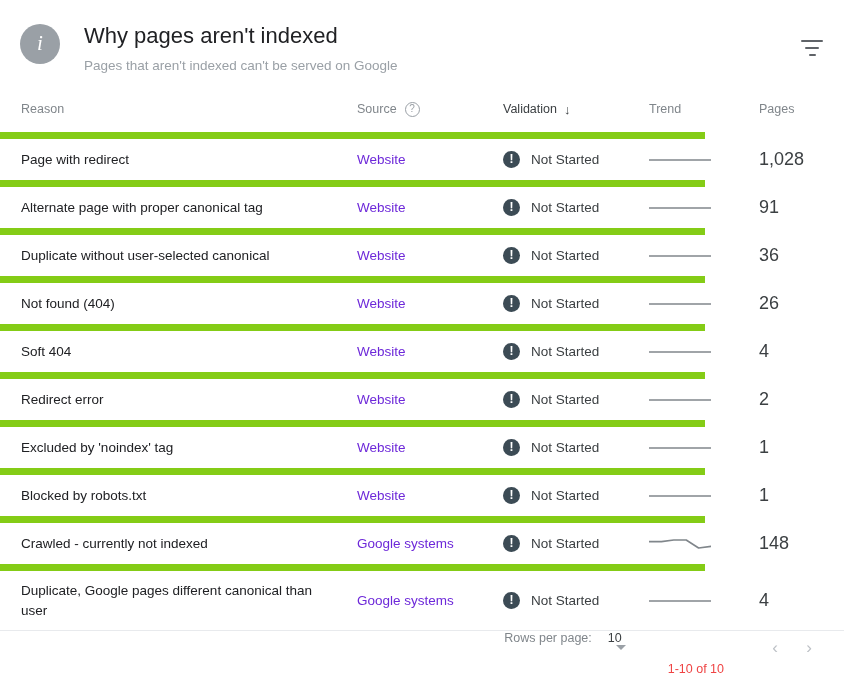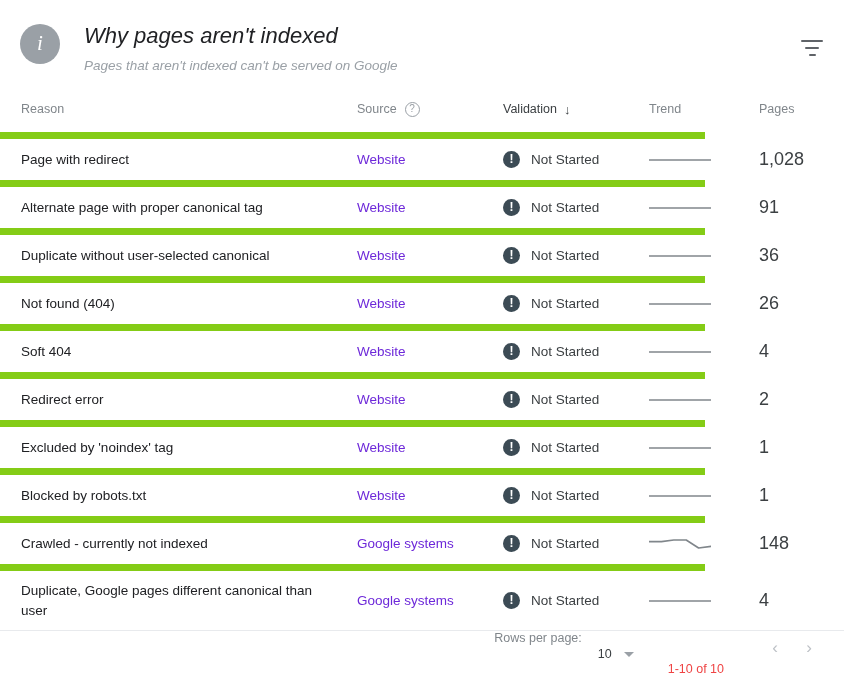--- a/index.html
+++ b/index.html
@@ -44,21 +44,20 @@
     font-size: 21px;
     font-style: italic;
     line-height: 1;
     font-weight: 400;
     position: relative;
     top: -1px;
   }
   .header-text {
     margin-left: 24px;
     flex: 1 1 auto;
-    font-style: italic;
   }
   .page-title {
     font-size: 22px;
     font-weight: 400;
     color: #202124;
     line-height: 28px;
     letter-spacing: 0;
     margin: 0;
     padding-top: 2px;
   }
@@ -219,20 +218,21 @@
     font-size: 12.5px;
     color: #80868b;
   }
   .rows-label { margin-right: 16px; }
   .rows-select {
     display: flex;
     align-items: center;
     color: #3c4043;
     cursor: pointer;
     margin-right: 34px;
+    flex-direction: column;
   }
   .rows-select .val { margin-right: 12px; }
   .caret {
     width: 0; height: 0;
     border-left: 5px solid transparent;
     border-right: 5px solid transparent;
     border-top: 5px solid #9aa0a6;
   }
   .range-label { margin-right: 34px; color: #ef4444; margin-top: 31px; }
   .pager-btn {

